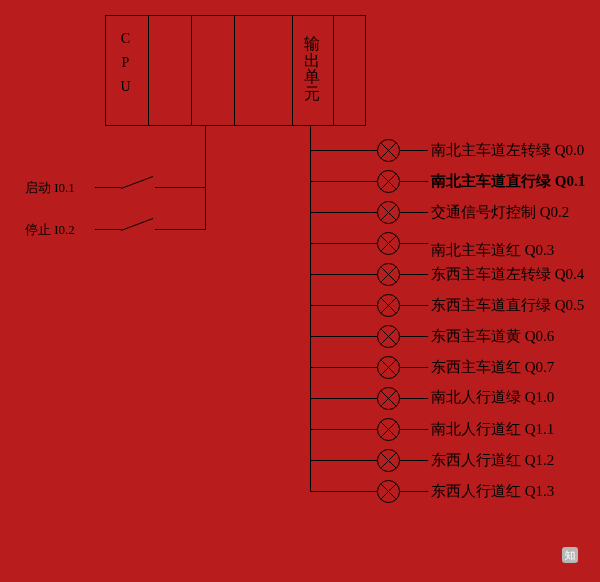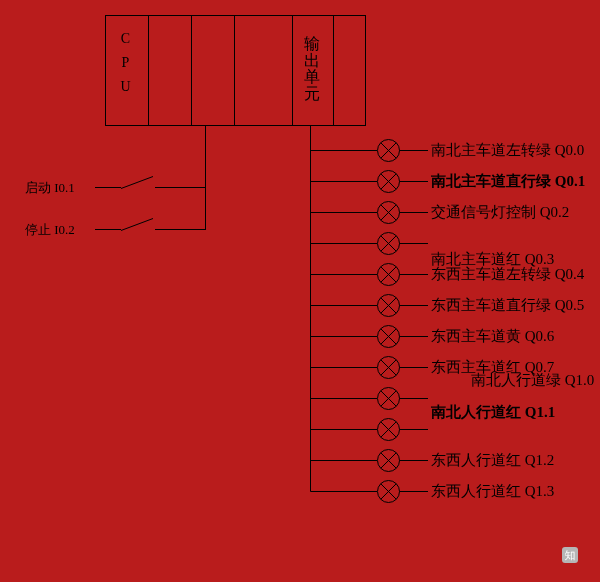--- a/index.html
+++ b/index.html
@@ -145,27 +145,27 @@
   <div class="vlabel cpu-label">C P U</div>
   <div class="vlabel ou-label">输出单元</div>
 
   <div class="in-label" style="top:179px">启动 I0.1</div>
   <div class="in-label" style="top:221px">停止 I0.2</div>
 
   <div id="output-labels">
       <div class="out-label" style="top: 142px;">南北主车道左转绿 Q0.0</div>
       <div class="out-label" style="top: 173px; font-weight: bold;">南北主车道直行绿 Q0.1</div>
       <div class="out-label" style="top: 204px;">交通信号灯控制 Q0.2</div>
-      <div class="out-label" style="top: 251px; text-align: center;">南北主车道红 Q0.3</div>
+      <div class="out-label" style="top: 242px; text-align: center;">南北主车道红 Q0.3</div>
       <div class="out-label" style="top: 266px;">东西主车道左转绿 Q0.4</div>
       <div class="out-label" style="top: 297px;">东西主车道直行绿 Q0.5</div>
       <div class="out-label" style="top: 328px;">东西主车道黄 Q0.6</div>
       <div class="out-label" style="top: 359px;">东西主车道红 Q0.7</div>
-      <div class="out-label" style="top: 372px; margin-left: 40px;">南北人行道绿 Q1.0</div>
-      <div class="out-label" style="top: 404px; font-weight: bold;">南北人行道红 Q1.1</div>
+      <div class="out-label" style="top: 389px;">南北人行道绿 Q1.0</div>
+      <div class="out-label" style="top: 421px;">南北人行道红 Q1.1</div>
       <div class="out-label" style="top: 452px;">东西人行道红 Q1.2</div>
       <div class="out-label" style="top: 483px;">东西人行道红 Q1.3</div>
     </div>
 
 
   <div class="watermark">
     <span class="wm-icon">知</span>
   </div>
 
 </div>

